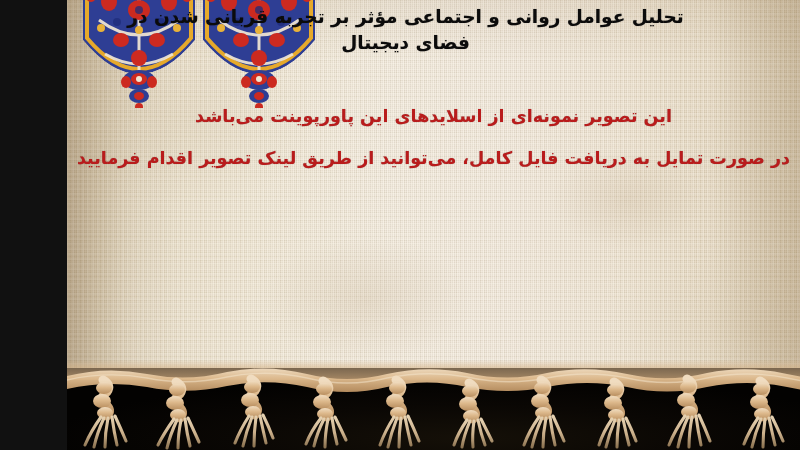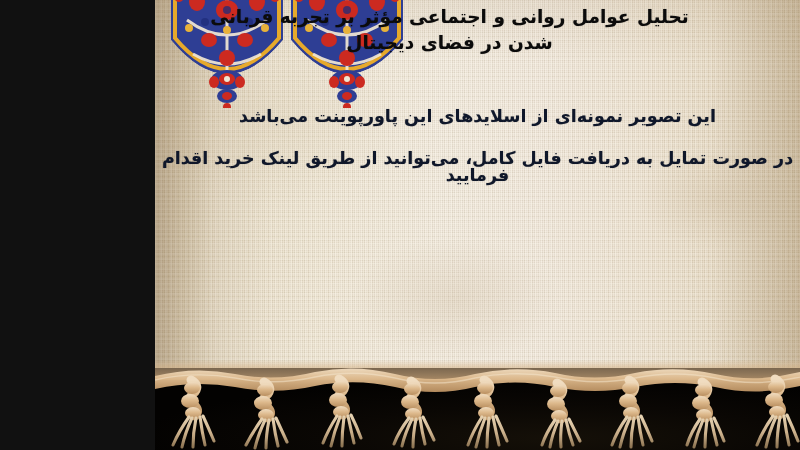--- a/index.html
+++ b/index.html
@@ -1,21 +1,21 @@
 <!DOCTYPE html>
 <html lang="fa" dir="rtl"><head>
 <meta charset="utf-8">
 <title>Slide</title>
 <style>
   html,body{margin:0;padding:0;background:#111;}
   *{box-sizing:border-box;}
 
   .slide{
     position:relative;
-    width:645px;height:450px;
+    width:733px;height:450px;
     overflow:hidden;
     font-family:"DejaVu Sans","Liberation Sans",sans-serif;
     background:#ece0cc;
   }
 
   
   .bg-base{
     position:absolute;inset:0;
     background:
       linear-gradient(90deg,
@@ -97,21 +97,21 @@
     letter-spacing:0px;
     padding:0 96px 0 40px;
     direction:rtl;
     text-shadow:0 0 1px rgba(0,0,0,.35);
   }
   .body-block{
     position:absolute;
     top:108px;left:0;right:0;
     text-align:center;
     direction:rtl;
-    color:#0f172a;
+    color:#b91c1c;
   }
   .body-line{
     font-weight:bold;
     font-size:17.5px;
     line-height:1.0;
     margin:0 0 24px 0;
     text-shadow:0 0 1px rgba(0,0,0,.3);
   }
   .body-line:last-child{margin-bottom:0;}
 </style>
@@ -246,21 +246,21 @@
         </g>
       </svg>
     </div>
 
   </div>
 
   <div class="title">تحلیل عوامل روانی و اجتماعی مؤثر بر تجربه قربانی شدن در فضای دیجیتال</div>
 
   <div class="body-block">
     <p class="body-line">این تصویر نمونه‌ای از اسلایدهای این پاورپوینت می‌باشد</p>
-    <p class="body-line">در صورت تمایل به دریافت فایل کامل، می‌توانید از طریق لینک خرید اقدام فرمایید</p>
+    <p class="body-line">در صورت تمایل به دریافت فایل کامل، می‌توانید از طریق لینک تصویر اقدام فرمایید</p>
   </div>
 
   <div class="fringe-band"></div>
   <div class="fringe-top-edge"></div>
 
   <svg class="fringe-svg" viewBox="0 0 800 110" aria-hidden="true">
     <defs>
       <linearGradient id="cord" x1="0" y1="0" x2="0" y2="1">
         <stop offset="0%" stop-color="#f0dcc0"></stop>
         <stop offset="45%" stop-color="#ddb98c"></stop>

